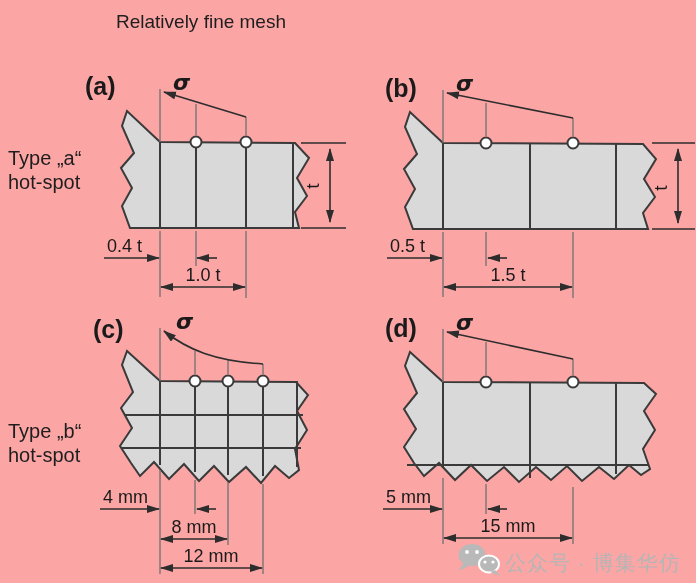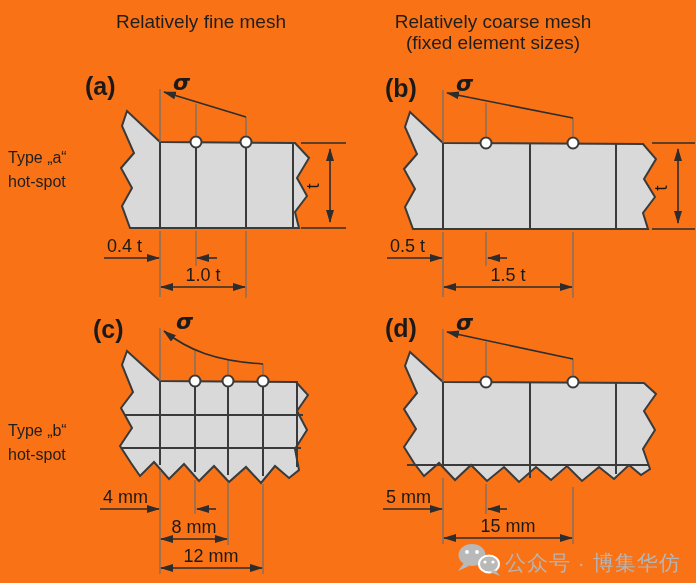--- a/index.html
+++ b/index.html
@@ -1,23 +1,23 @@
 <!DOCTYPE html>
 <html><head>
 <meta charset="utf-8">
 <style>
   html,body{margin:0;padding:0;background:#fff;}
   .stage{
-    position:relative;width:696px;height:583px;background:#f97316;
+    position:relative;width:696px;height:583px;background:#fca5a5;
     font-family:"Liberation Sans",sans-serif;color:#1a1a1a;overflow:hidden;
   }
   .hdr{position:absolute;top:11px;width:282px;text-align:center;font-size:19px;line-height:21px;color:#1e1e1e;}
   .hdr-left{left:60px;}
   .hdr-right{left:352px;}
-  .rowlab{position:absolute;left:8px;font-size:16px;line-height:24px;color:#1e1e1e;}
+  .rowlab{position:absolute;left:8px;font-size:20px;line-height:24px;color:#1e1e1e;}
   .rowlab-a{top:146px;}
   .rowlab-b{top:419px;}
   svg{position:absolute;left:0;top:0;}
   svg text{font-family:"Liberation Sans",sans-serif;fill:#1a1a1a;}
   .panel-letter{font-size:25px;font-weight:bold;}
   .sigma{font-size:22px;font-weight:bold;font-style:italic;font-family:"DejaVu Sans",sans-serif;}
   .dimtxt{font-size:18px;}
   .ttxt{font-size:19px;}
   .wm-text{font-size:21px;fill:#b5b5b5;letter-spacing:1px;}
   .plate{fill:#d9d9d9;stroke:#3a3a3a;stroke-width:2;stroke-linejoin:miter;}
@@ -27,24 +27,20 @@
   .node{fill:#ffffff;stroke:#3a3a3a;stroke-width:2;}
   .wm{fill:#b9b9b9;}
 </style>
 </head>
 <body>
 
 <div class="stage">
 
   <div class="hdr hdr-left">
     <div>Relatively fine mesh</div>
-  </div>
-  <div class="hdr hdr-right">
-    <div>Relatively coarse mesh</div>
-    <div>(fixed element sizes)</div>
   </div>
 
   <div class="rowlab rowlab-a">
     <div>Type „a“</div>
     <div>hot-spot</div>
   </div>
   <div class="rowlab rowlab-b">
     <div>Type „b“</div>
     <div>hot-spot</div>
   </div>

